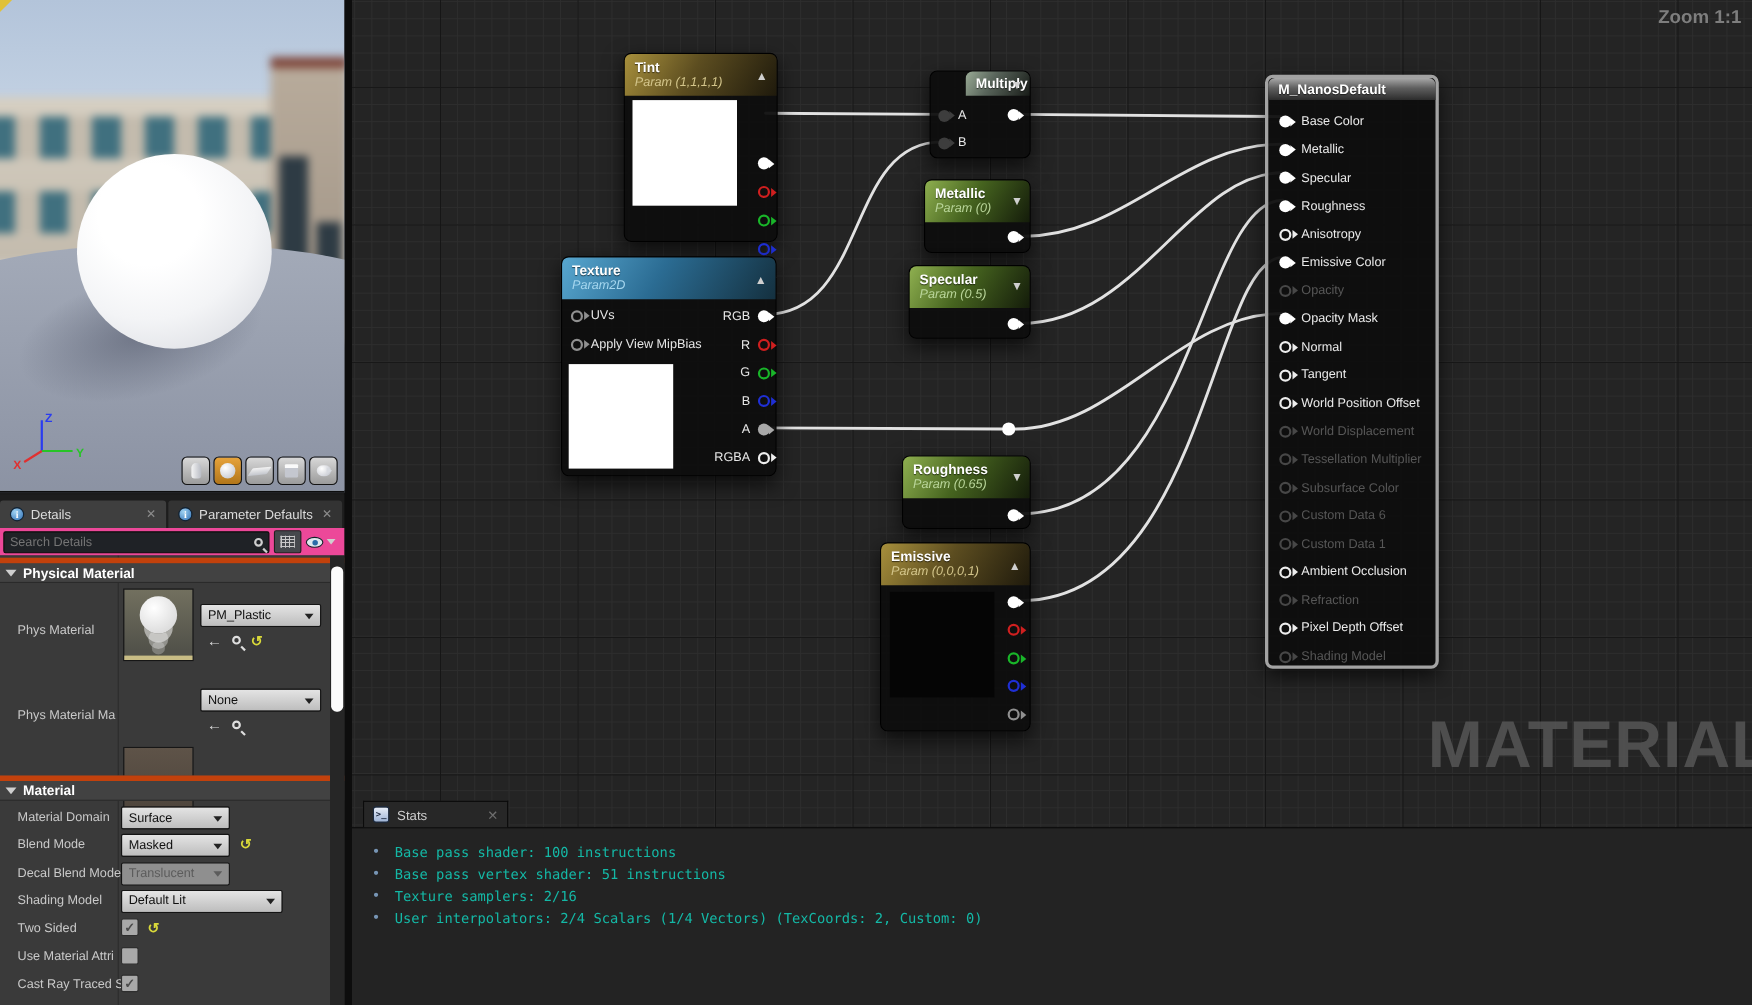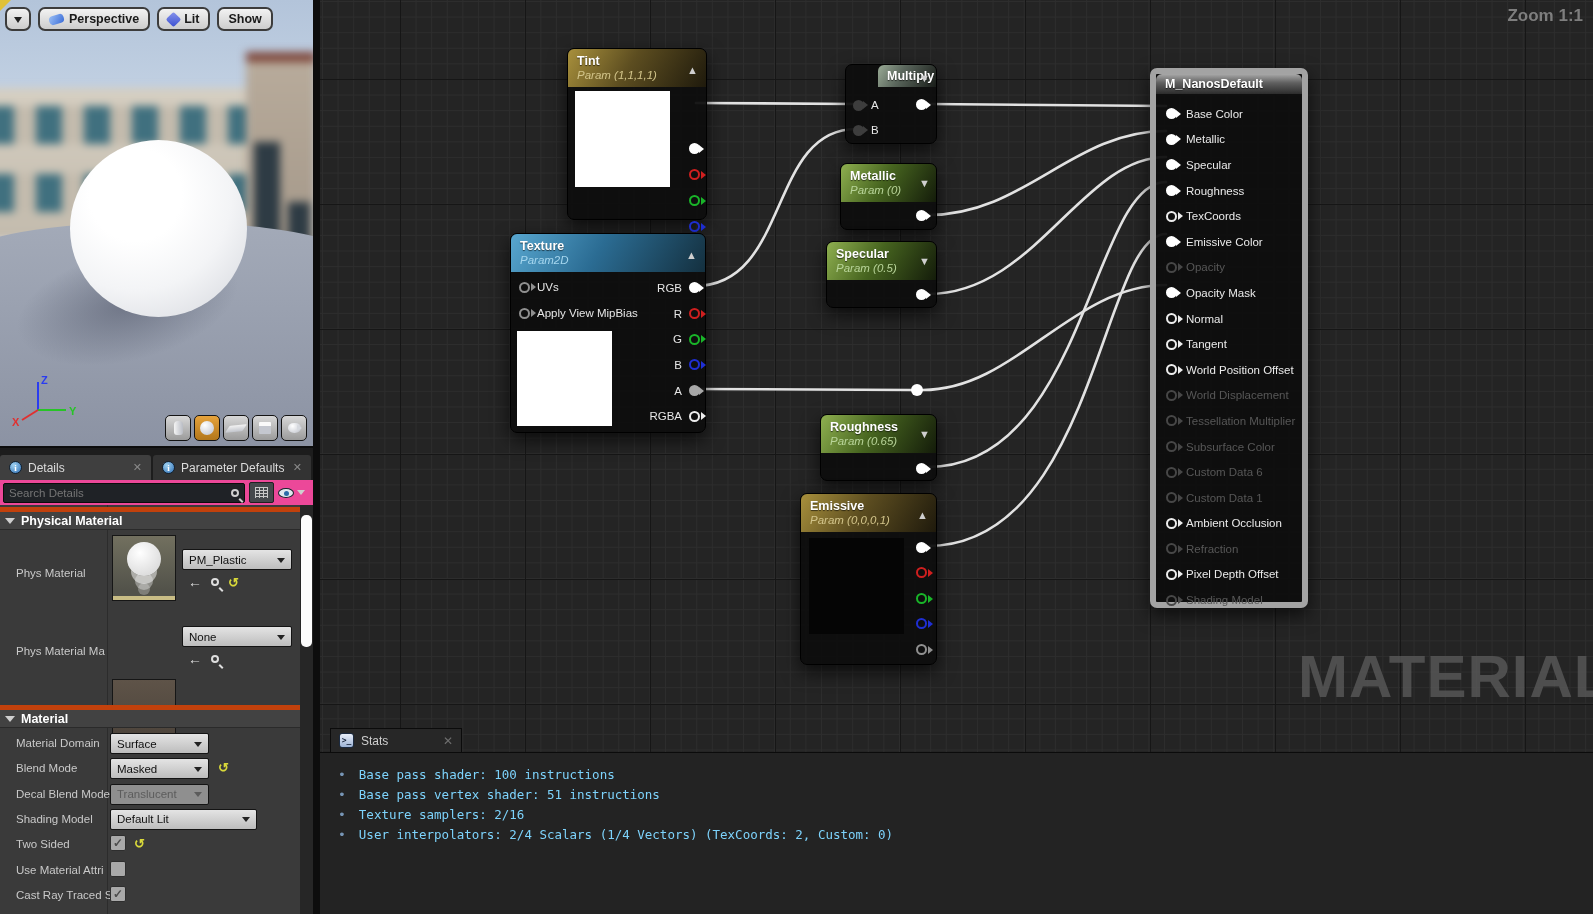--- a/index.html
+++ b/index.html
@@ -67,21 +67,21 @@
   .mpin-row.disabled .mpin-label { color:#575757; }
   .out-hdr { background:linear-gradient(180deg,#a8a8a8,#5f5f5f 45%,#2c2c2c); border-radius:6px 6px 0 0; padding:3px 9px; }
 
   
   .stats-content { position:absolute; left:320px; top:752px; width:1273px; height:162px; background:#232323; border-top:1px solid #0b0b0b; z-index:4; }
   .stats-tab { position:absolute; left:330px; top:728px; width:132px; height:24px; background:#272727; border:1px solid #0b0b0b; border-bottom:none; display:flex; align-items:center; gap:7px; padding:0 8px; z-index:5; }
   .stats-tab-label { font-size:12px; color:#cfcfcf; flex:1; }
   .stats-tab-close { color:#6e6e6e; font-size:12px; }
   .stats-icon { width:15px; height:15px; border-radius:3px; background:linear-gradient(180deg,#e8eef8,#9db3d6); border:1px solid #1b2a40; color:#17233a; font-family:"DejaVu Sans Mono",monospace; font-size:8px; font-weight:bold; display:flex; align-items:center; justify-content:center; }
   .stats-lines { padding:12px 0 0 18px; }
-  .stats-line { display:flex; align-items:center; gap:13px; height:19.8px; font-family:"DejaVu Sans Mono",monospace; font-size:12.5px; color:#7dd3fc; }
+  .stats-line { display:flex; align-items:center; gap:13px; height:19.8px; font-family:"DejaVu Sans Mono",monospace; font-size:12.5px; color:#14b8a6; }
   .stats-line::before { content:"•"; color:#7795b5; font-size:13px; }
 
   
   .viewport { position:absolute; left:0; top:0; width:313px; height:448px; overflow:hidden; background:#86909f; border-bottom:2px solid #0d0d0d; }
   .vp-sky { position:absolute; inset:0; background:linear-gradient(180deg,#b3c4da 0%,#cfdcea 40%,#e4ecf3 62%); }
   .vp-blur { position:absolute; filter:blur(4px); }
   .vp-bldg-l { left:-12px; top:88px; width:265px; height:152px; background:linear-gradient(180deg,#d6cfc2,#c3bbad); }
   .vp-bldg-l .band { position:absolute; left:0; width:100%; height:38px;
     background:repeating-linear-gradient(90deg,#40707f 0 26px,#c3bbad 26px 48px); }
   .vp-bldg-r { left:246px; top:52px; width:70px; height:260px; background:linear-gradient(180deg,#b9ac9c,#9d9183); }
@@ -296,21 +296,21 @@
     <div class="preview black" style="left:8px; top:44px; width:95px; height:96px;"></div>
     <div class="pin-stack" style="right:9px; top:0; width:11px; height:170px;">
       <span class="pin p-white" style="top:48px;"></span>
       <span class="pin r-red" style="top:73px;"></span>
       <span class="pin r-green" style="top:99px;"></span>
       <span class="pin r-blue" style="top:124px;"></span>
       <span class="pin r-gray" style="top:150px;"></span>
     </div>
   </div>
 
-  <div class="node" style="left:1150px; top:68px; width:158px; height:540px; border:6px solid #a3a3a3;">
+  <div class="node" style="left:1150px; top:68px; width:158px; height:540px; border:3px solid #a3a3a3;">
     <div class="out-hdr">
       <div class="node-title">M_NanosDefault</div>
     </div>
     <div id="material-pins" style="position:absolute; left:0; top:27px; width:100%;">
         <div class="mpin-row connected">
           <span class="pin p-white"></span>
           <span class="mpin-label">Base Color</span>
         </div>
         <div class="mpin-row connected">
           <span class="pin p-white"></span>
@@ -319,21 +319,21 @@
         <div class="mpin-row connected">
           <span class="pin p-white"></span>
           <span class="mpin-label">Specular</span>
         </div>
         <div class="mpin-row connected">
           <span class="pin p-white"></span>
           <span class="mpin-label">Roughness</span>
         </div>
         <div class="mpin-row open">
           <span class="pin r-white"></span>
-          <span class="mpin-label">TexCoords</span>
+          <span class="mpin-label">Anisotropy</span>
         </div>
         <div class="mpin-row connected">
           <span class="pin p-white"></span>
           <span class="mpin-label">Emissive Color</span>
         </div>
         <div class="mpin-row disabled">
           <span class="pin r-dis"></span>
           <span class="mpin-label">Opacity</span>
         </div>
         <div class="mpin-row connected">
@@ -423,36 +423,20 @@
       <div class="roof"></div>
       <div class="dark" style="left:8px; top:90px; width:26px; height:110px;"></div>
       <div class="dark" style="left:42px; top:150px; width:22px; height:90px;"></div>
     </div>
     <div class="vp-blur vp-plants"></div>
     <div class="vp-ground"></div>
     <div class="vp-shadow"></div>
     <div class="vp-sphere"></div>
 
     <div class="vp-corner"></div>
-    <div class="vp-toolbar">
-      <div class="vp-btn" style="padding:0 7px;">
-          <span class="caret-down"></span>
-        </div>
-      <div class="vp-btn">
-        <span class="icon-persp"></span>
-        <span>Perspective</span>
-      </div>
-      <div class="vp-btn">
-        <span class="icon-cube"></span>
-        <span>Lit</span>
-      </div>
-      <div class="vp-btn">
-        <span>Show</span>
-      </div>
-    </div>
 
     <svg class="axis-gizmo" width="70" height="62">
       <line x1="28" y1="40" x2="28" y2="12" stroke="#2a3cf0" stroke-width="2"></line>
       <text x="31" y="14" fill="#2a3cf0" font-size="11" font-weight="bold">Z</text>
       <line x1="28" y1="40" x2="56" y2="40" stroke="#27c427" stroke-width="2"></line>
       <text x="59" y="45" fill="#27c427" font-size="11" font-weight="bold">Y</text>
       <line x1="28" y1="40" x2="12" y2="50" stroke="#e03030" stroke-width="2"></line>
       <text x="2" y="56" fill="#e03030" font-size="11" font-weight="bold">X</text>
     </svg>
 

